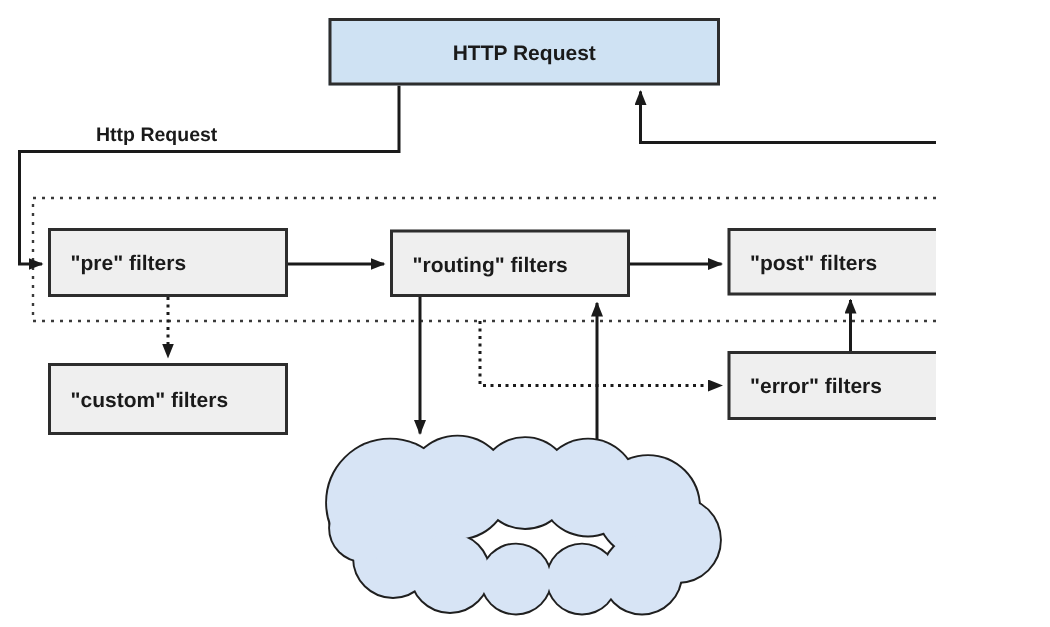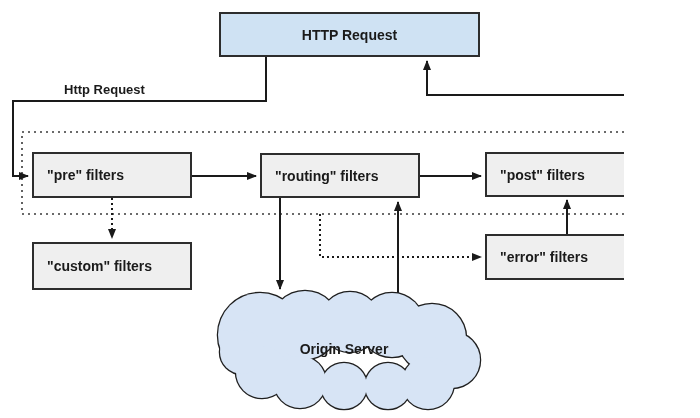--- a/index.html
+++ b/index.html
@@ -134,15 +134,14 @@
     <span>"custom" filters</span>
   </div>
 
   <div class="box" style="left:485px;top:234px;width:162px;height:46px;">
     <span>"error" filters</span>
   </div>
 
   <div class="edge-label" style="left:64px;top:82px;">Http Request</div>
 
 
-  <div class="cloud-label">Origin Server</div>
 
 </div>
 
 </body></html>

